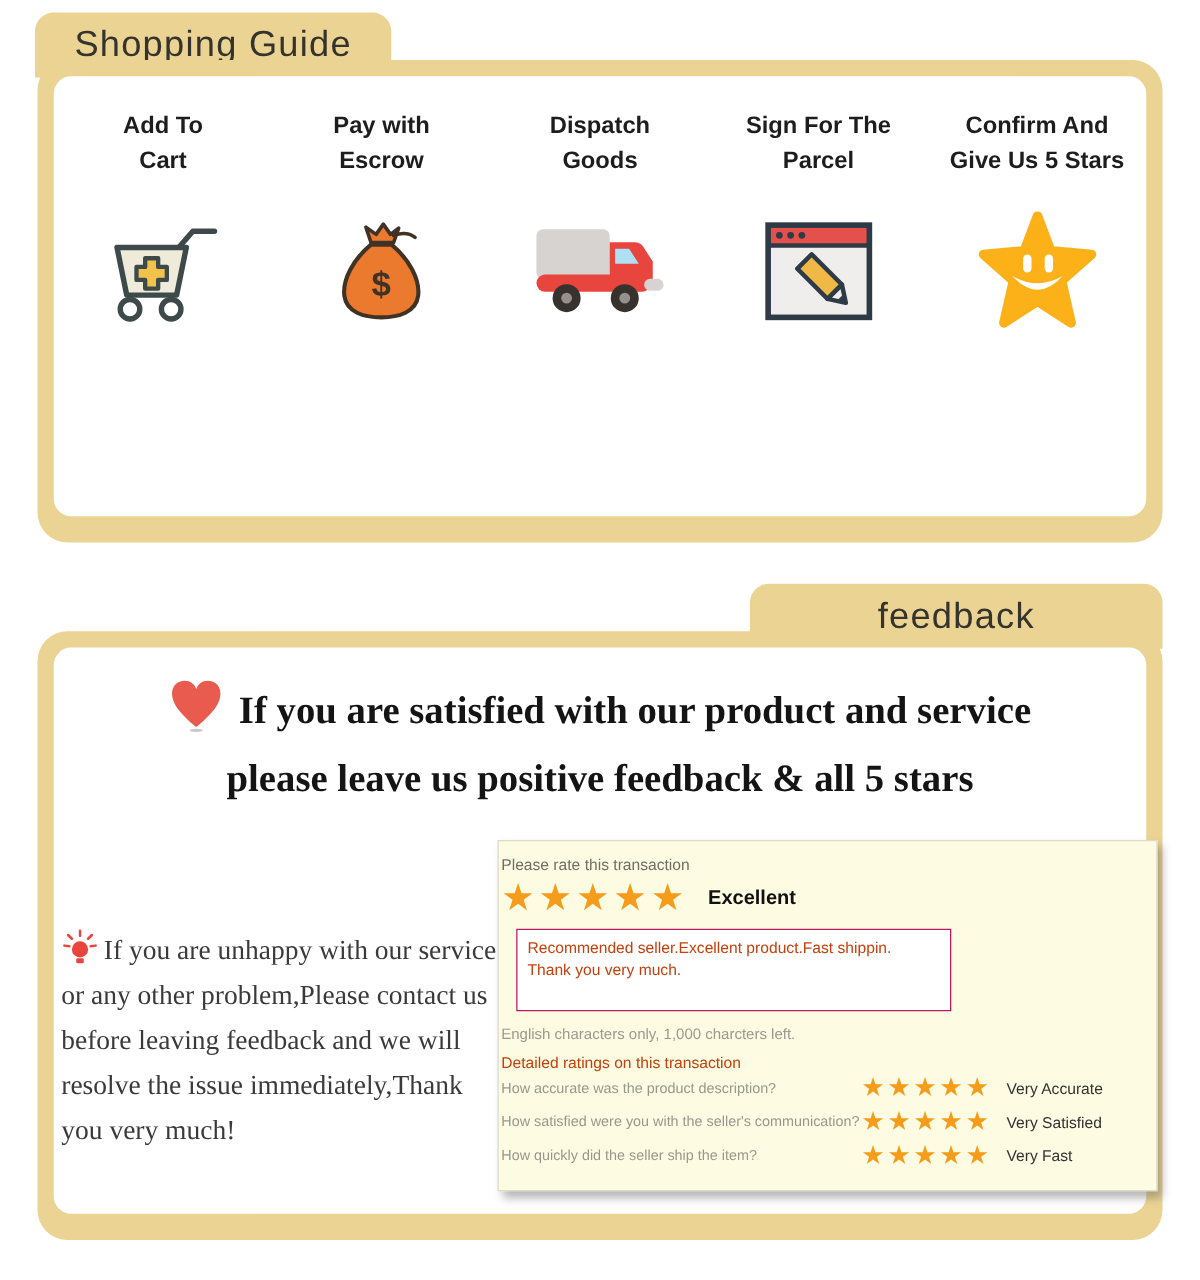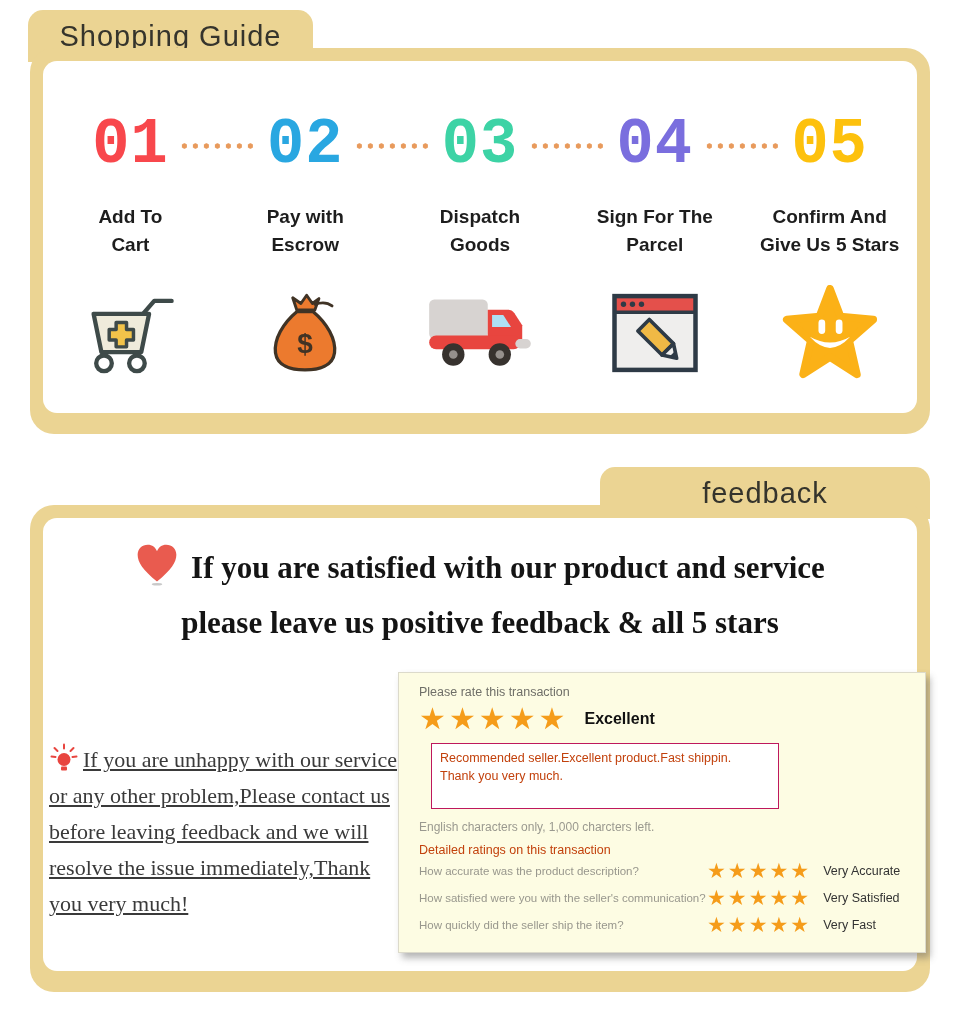--- a/index.html
+++ b/index.html
@@ -42,27 +42,27 @@
 
   
   .headline { margin-top:24px; text-align:center; font-family:"Liberation Serif", serif;
               color:#141414; }
   .hl1 { display:flex; align-items:center; justify-content:center; gap:12px;
          font-size:31px; font-weight:600; }
   .hl2 { margin-top:11px; font-size:31px; font-weight:600; }
 
   .note { position:absolute; left:6px; top:224px; width:352px;
           font-family:"Liberation Serif", serif; font-size:22px; line-height:36px;
-          color:#3a3a3a;text-decoration:underline; }
+          color:#3a3a3a; }
   .note svg { vertical-align:-6px; margin-right:4px; }
 
   .form-panel { position:absolute; left:355px; top:154px; width:528px; height:281px;
                 background:#FDFCE3; border:1px solid #dcdacb;
                 box-shadow:4px 5px 7px rgba(90,90,90,0.45);
-                padding:12px 20px; }
+                padding:12px 2px; }
   .rate-label { font-size:12.5px; color:#6f6f68; }
   .overall-row { margin-top:5px; display:flex; align-items:center; }
   .stars { color:#F59C1A; }
   .stars.big { font-size:30px; line-height:30px; letter-spacing:3px; }
   .excellent { margin-left:16px; font-size:16px; font-weight:700; color:#111; }
   .comment-box { display:block; margin-top:9px; width:348px; height:66px;
                  border:1px solid #be185d; background:#fff; resize:none;
                  font-family:"Liberation Sans", sans-serif; font-size:12.5px;
                  line-height:18px; color:#c2410c; padding:5px 8px; outline:none;margin-left:12px; }
   .chars-hint { margin-top:11px; font-size:12px; color:#9a998f; }
@@ -75,31 +75,20 @@
 </head>
 <body>
 
 <div class="tab tab1">
   <span>Shopping Guide</span>
 </div>
 
 <div class="card card1">
   <div class="card-inner">
 
-    <div class="row5 steps-numbers">
-      <div class="step-num" style="color: rgb(248, 71, 76);">01</div>
-      <div class="step-num" style="color: rgb(41, 167, 225);">02</div>
-      <div class="step-num" style="color: rgb(61, 211, 165);">03</div>
-      <div class="step-num" style="color: rgb(122, 110, 222);">04</div>
-      <div class="step-num" style="color: rgb(253, 193, 13);">05</div>
-      <div class="dots d1"></div>
-      <div class="dots d2"></div>
-      <div class="dots d3"></div>
-      <div class="dots d4"></div>
-    </div>
 
     <div class="row5 steps-labels">
       <div class="step-label">
         <div>Add To</div>
         <div>Cart</div>
       </div>
       <div class="step-label">
         <div>Pay with</div>
         <div>Escrow</div>
       </div>

